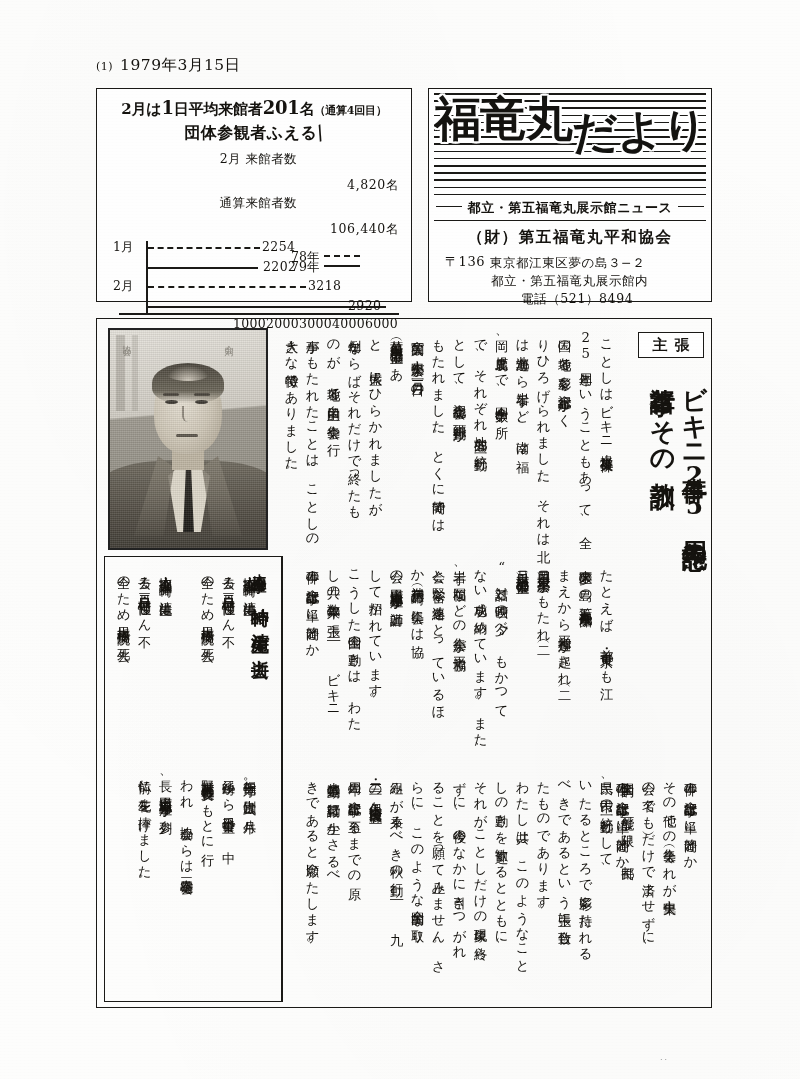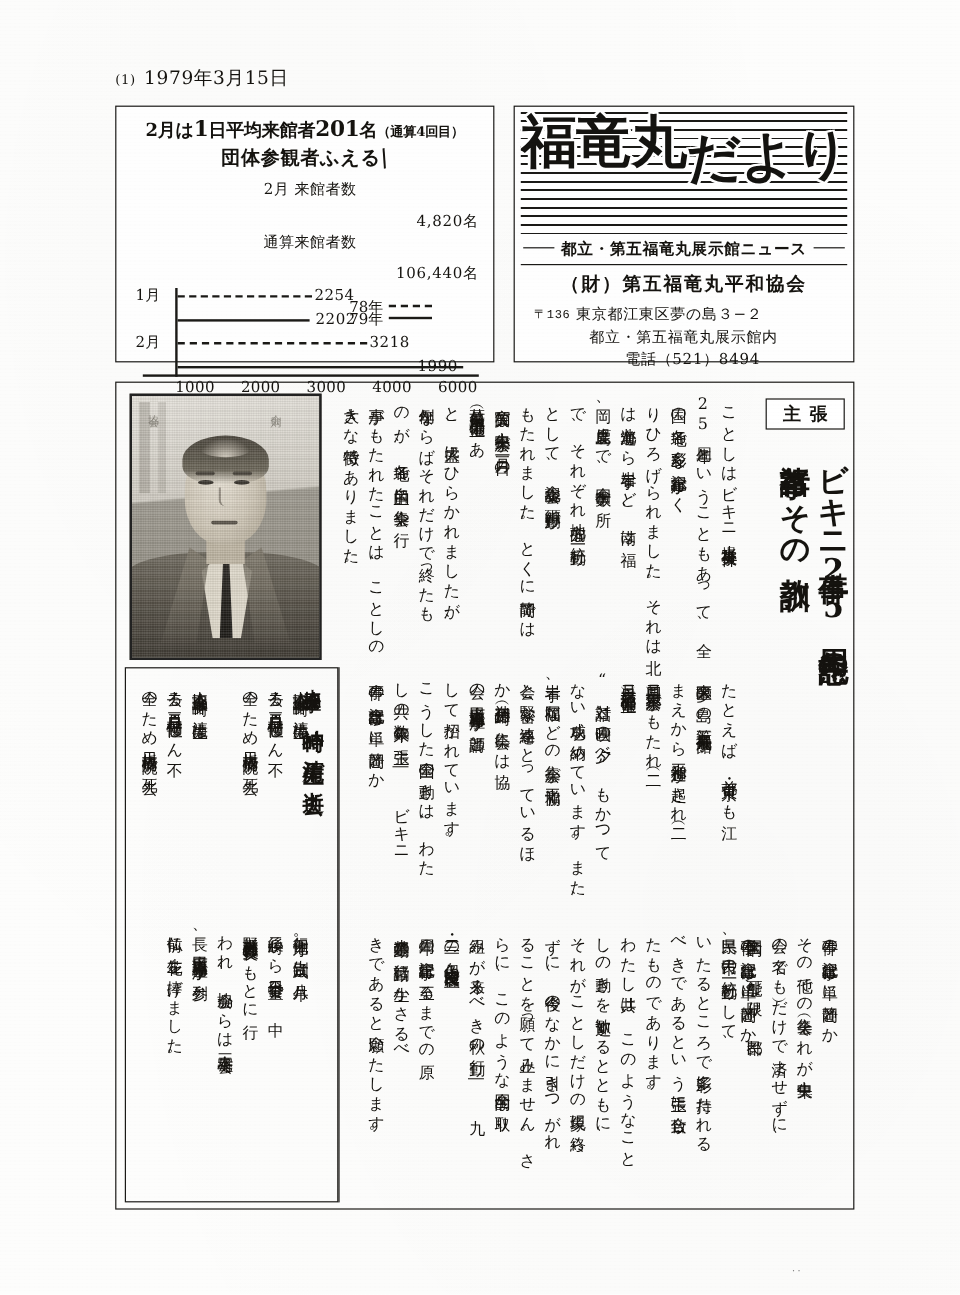--- a/index.html
+++ b/index.html
@@ -114,21 +114,21 @@
   .bar.solid { border-top: 2.2px solid #1b1a17; }
   .bar.dashed {
     border-top: 2.4px dashed #1b1a17;
   }
   .barval {
     position: absolute; font-size: 12.5px; letter-spacing: .4px;
     white-space: nowrap;
   }
   .ticks {
     position: absolute; left: 41px; top: 75px; width: 252px;
-    font-size: 12.5px; display: flex; justify-content: space-between;
+    font-size: 12.5px; display: flex; justify-content: flex-end;
     letter-spacing: .3px;
   }
   .legend { position: absolute; font-size: 12.5px; white-space: nowrap; }
   .legend .key-dash {
     display: inline-block; width: 36px; height: 0;
     border-top: 2.4px dashed #1b1a17; vertical-align: 4px; margin-left: 5px;
   }
   .legend .key-solid {
     display: inline-block; width: 36px; height: 0;
     border-top: 2.4px solid #1b1a17; vertical-align: 4px; margin-left: 5px;
@@ -190,21 +190,21 @@
     text-align: center; font-weight: bold; font-size: 15.5px;
     margin-top: 6px; letter-spacing: 1.6px; white-space: nowrap;
   }
   .mast-addr {
     margin-top: 5px; font-size: 12.5px; line-height: 1.45;
     letter-spacing: .6px;
   }
   .mast-addr .l1 { padding-left: 16px; }
   .mast-addr .l2 { padding-left: 62px; }
   .mast-addr .l3 { padding-left: 92px; }
-  .mast-addr .zip { font-size: 10px; vertical-align: 1px; font-family: Liberation Mono, monospace; }
+  .mast-addr .zip { font-size: 13px; vertical-align: 1px; }
 
   
   #body-frame {
     position: absolute;
     left: 96px; top: 318px;
     width: 616px; height: 690px;
     border: 1.4px solid #1b1a17;
     box-sizing: border-box;
   }
 
@@ -409,21 +409,21 @@
       <div class="barval" style="left:157px; top:-2px;">2254</div>
 
       <div class="bar solid" style="left:43px; top:26px; width:110px;"></div>
       <div class="barval" style="left:158px; top:18px;">2202</div>
 
       <div class="rowlabel" style="top:37px;">2月</div>
       <div class="bar dashed" style="left:43px; top:45px; width:158px;"></div>
       <div class="barval" style="left:203px; top:37px;">3218</div>
 
       <div class="bar solid" style="left:43px; top:65px; width:238px;"></div>
-      <div class="barval" style="left:243px; top:57px;">1990</div>
+      <div class="barval" style="left:243px; top:57px;">2920</div>
 
       <div class="legend" style="left:186px; top:-2px;margin-top:10px;">
         <span>78年</span><span class="key-dash"></span>
       </div>
       <div class="legend" style="left:186px; top:18px;">
         <span>79年</span><span class="key-solid"></span>
       </div>
 
       <div class="ticks">
         <span>1000</span>

